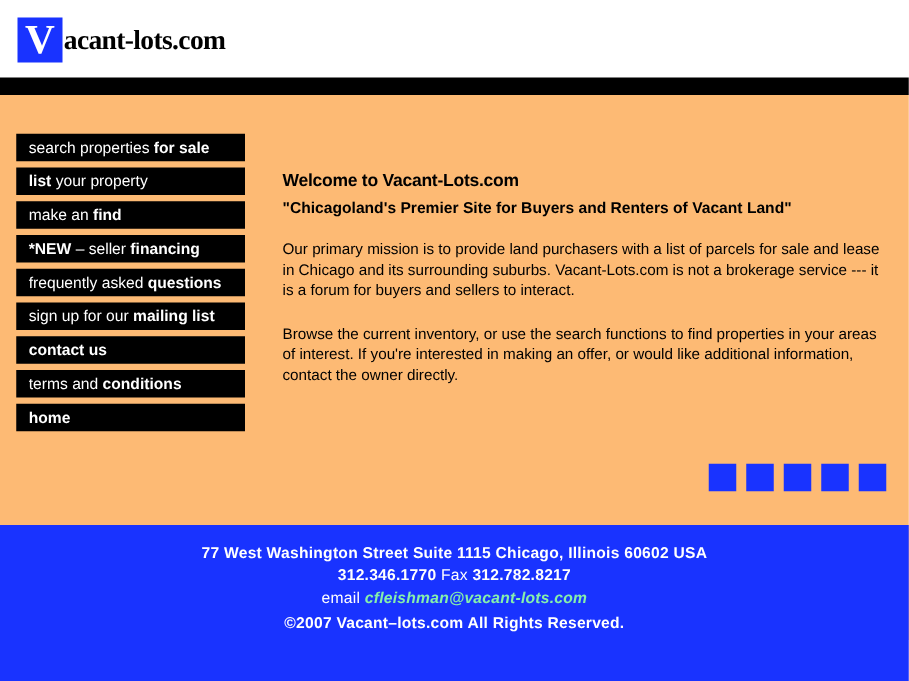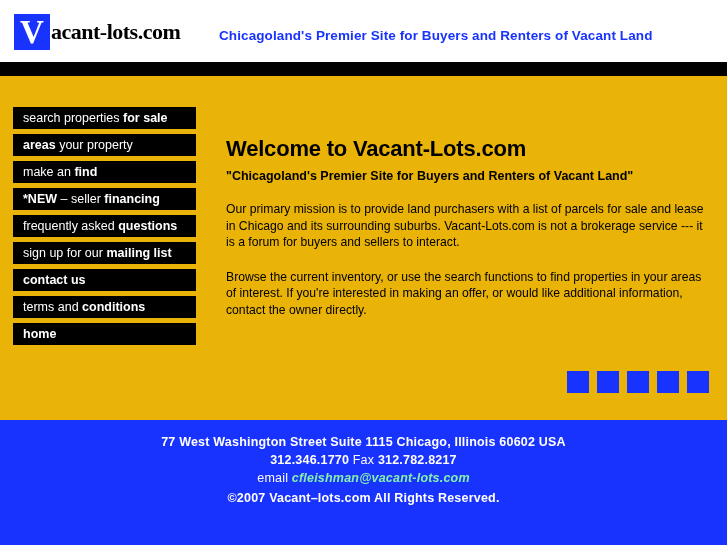--- a/index.html
+++ b/index.html
@@ -79,21 +79,21 @@
     background: #000000;
   }
 
   
   .body-area {
     position: absolute;
     left: 0;
     top: 76px;
     width: 727px;
     height: 436px;
-    background: #eab308;
+    background: #fdba74;
   }
 
   
   .nav {
     position: absolute;
     left: 13px;
     top: 31px;
     width: 183px;
   }
   .nav-item {
@@ -116,21 +116,21 @@
   
   .content {
     position: absolute;
     left: 226px;
     top: 60px;
     width: 486px;
   }
   .content h1 {
     margin: 0;
     color: #000000;
-    font-size: 22px;
+    font-size: 14px;
     font-weight: bold;
     letter-spacing: -0.2px;
   }
   .content .subtitle {
     margin-top: 7px;
     color: #000000;
     font-size: 12.5px;
     font-weight: bold;
   }
   .content p {
@@ -187,30 +187,29 @@
 </head>
 <body>
 
 <div class="page">
 
   <div class="header">
     <div class="logo">
       <div class="logo-v">V</div>
       <div class="logo-text">acant-lots.com</div>
     </div>
-    <div class="tagline">Chicagoland's Premier Site for Buyers and Renters of Vacant Land</div>
   </div>
 
   <div class="black-bar"></div>
 
   <div class="body-area">
 
     <nav class="nav">
         <a class="nav-item">search properties <b>for sale</b></a>
-        <a class="nav-item"><b>areas</b> your property</a>
+        <a class="nav-item"><b>list</b> your property</a>
         <a class="nav-item">make an <b>find</b></a>
         <a class="nav-item"><b>*NEW</b> – seller <b>financing</b></a>
         <a class="nav-item">frequently asked <b>questions</b></a>
         <a class="nav-item">sign up for our <b>mailing list</b></a>
         <a class="nav-item"><b>contact us</b></a>
         <a class="nav-item">terms and <b>conditions</b></a>
         <a class="nav-item"><b>home</b></a>
       </nav>
 
     <div class="content">

